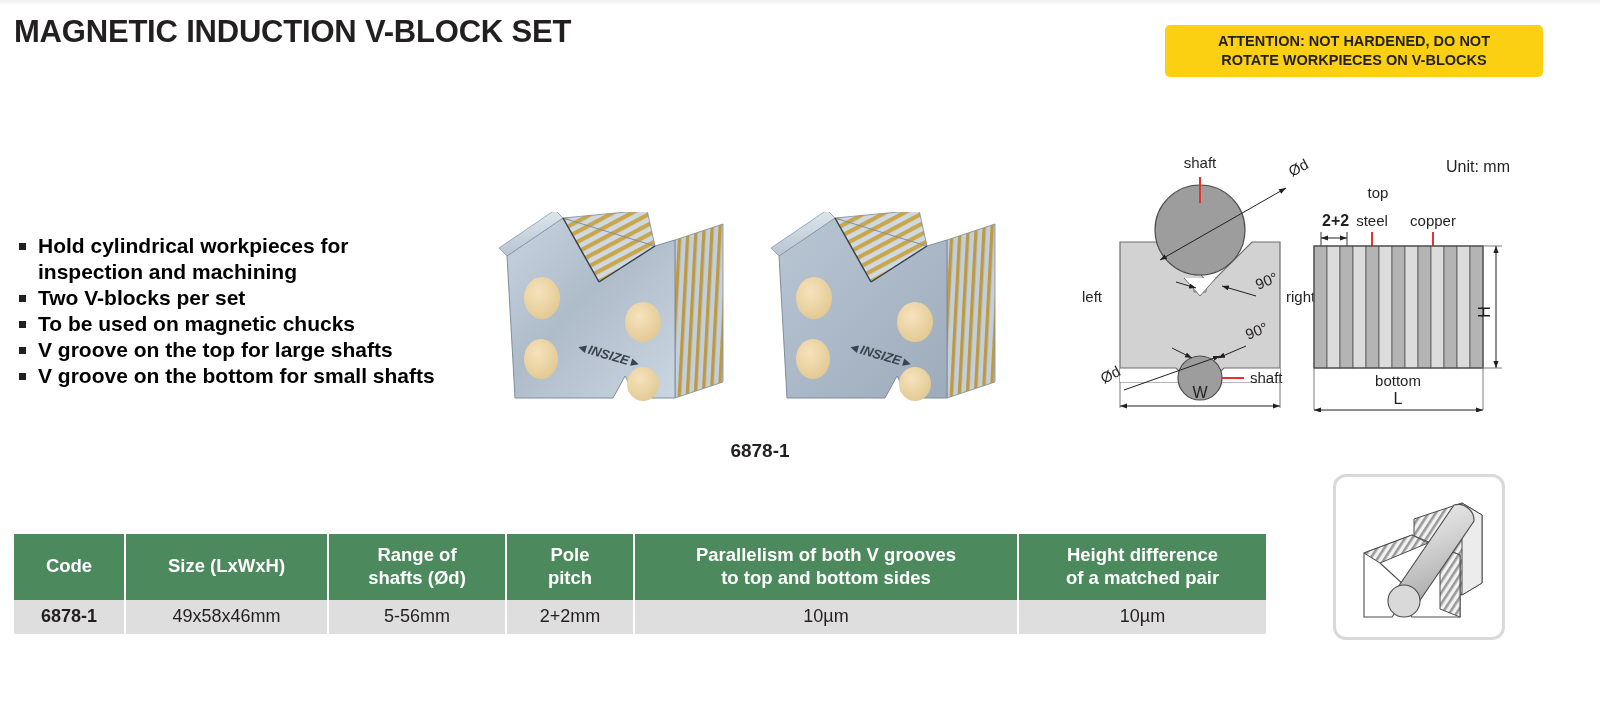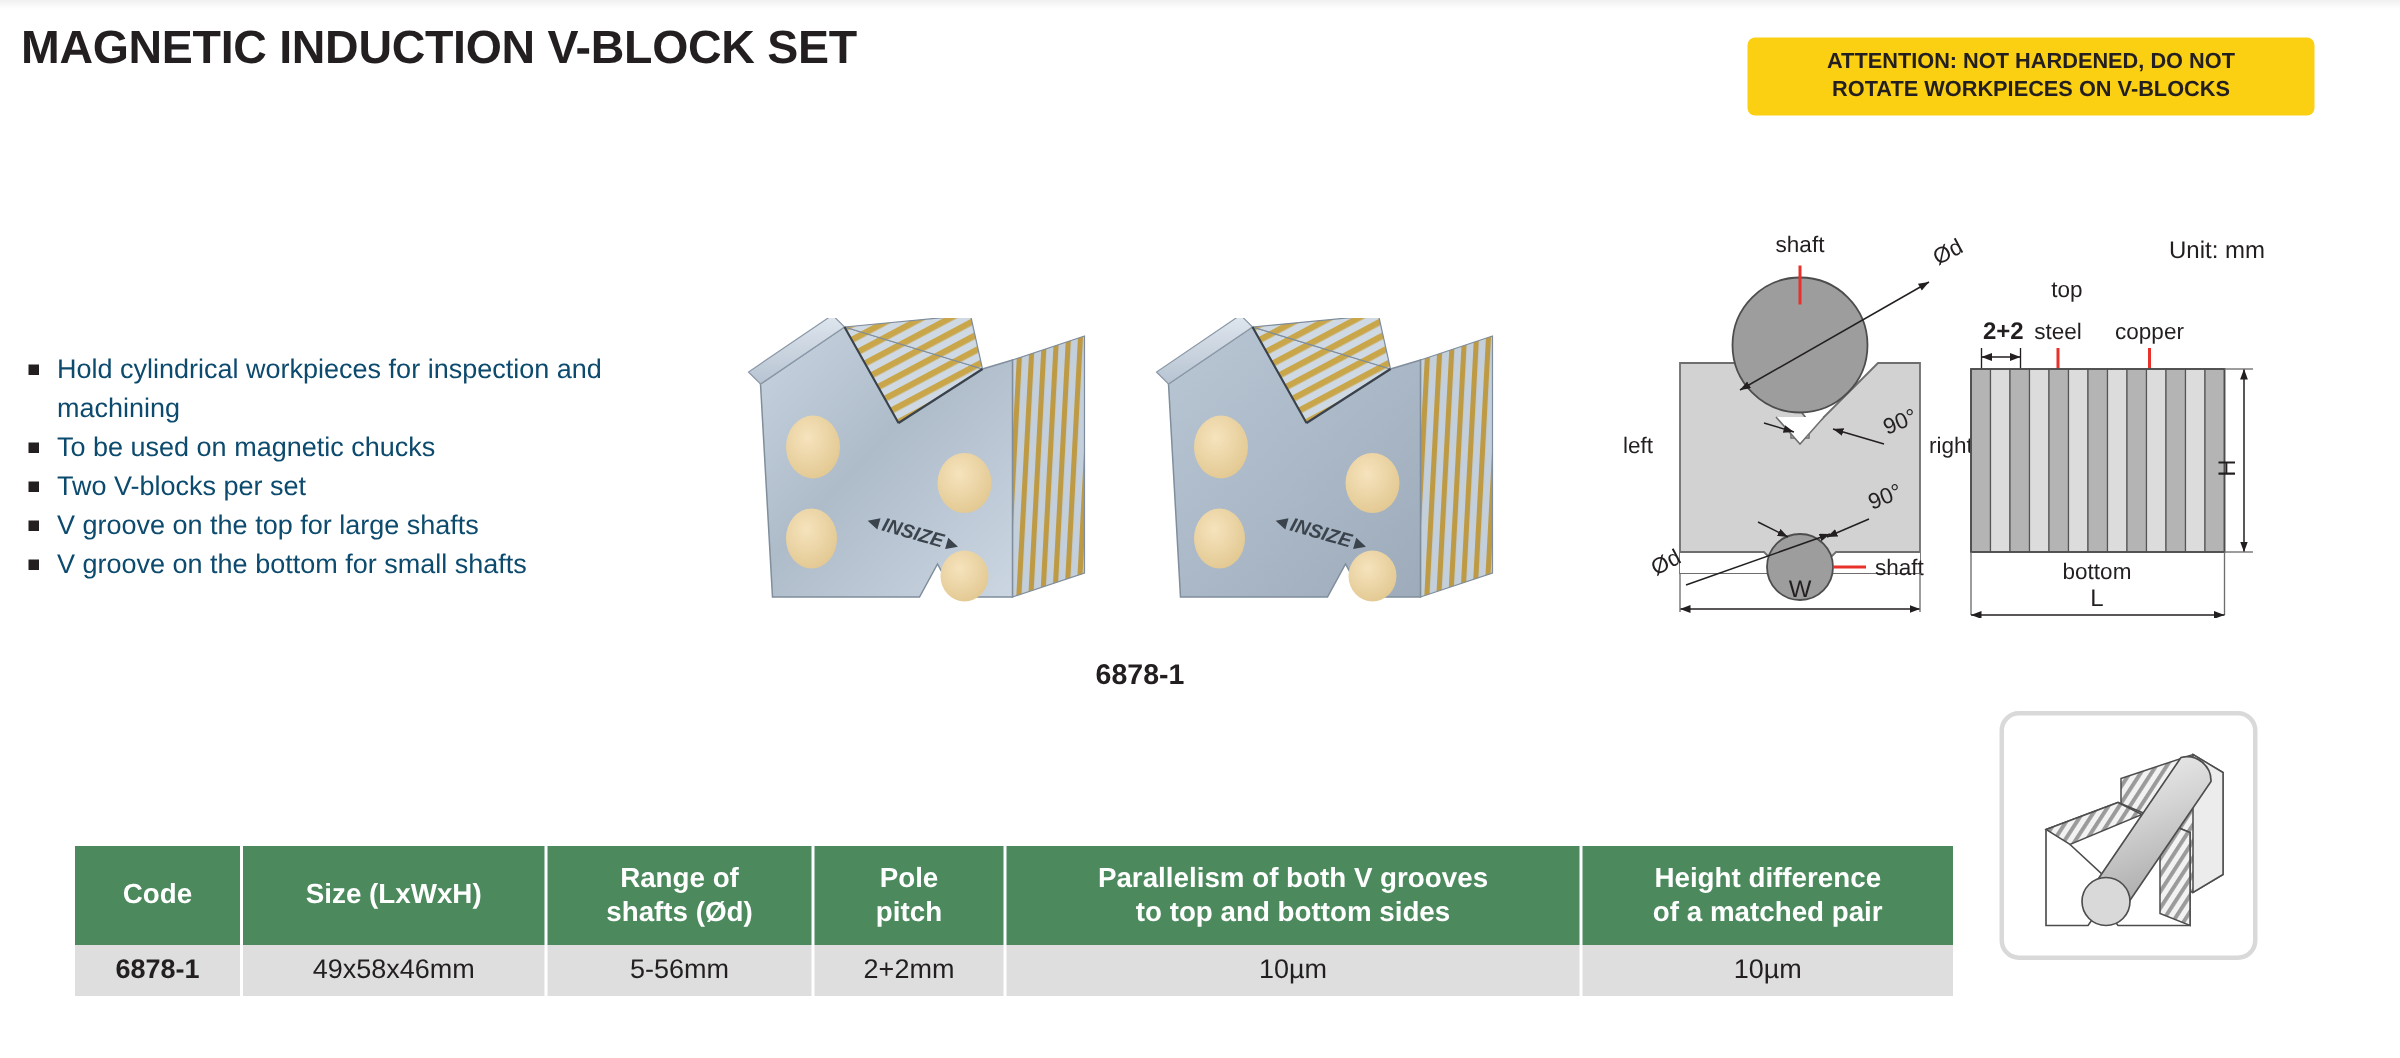--- a/index.html
+++ b/index.html
@@ -56,24 +56,25 @@
   #features {
     position: absolute;
     left: 16px; top: 233px;
     width: 430px;
     list-style: none;
     margin: 0; padding: 0;
   }
   #features li {
     position: relative;
     padding-left: 22px;
-    font-size: 18px;
+    font-size: 21px;
     line-height: 26px;
-    color: #0c4a6e;
+    color: #000000;
     margin-bottom: 0px;
+    font-weight: bold;
   }
   #features li::before {
     content: "";
     position: absolute;
     left: 3px; top: 10px;
     width: 7px; height: 7px;
     background: #231f20;
   }
 
   
@@ -106,25 +107,24 @@
     width: 172px; height: 166px;
     border: 3px solid #d9d9d9;
     border-radius: 13px;
     background: #ffffff;
     box-sizing: border-box;
   }
 
   
   #spec-table {
     position: absolute;
-    left: 14px; top: 564px;
+    left: 14px; top: 534px;
     width: 1252px;
     border-collapse: collapse;
     table-layout: fixed;
-    margin-left: 36px;
   }
   #spec-table th {
     background: #4c8a5e;
     color: #ffffff;
     font-size: 18.5px;
     font-weight: bold;
     line-height: 1.22;
     padding: 10px 4px 11px 4px;
     border-left: 2px solid #ffffff;
     border-right: 2px solid #ffffff;
@@ -158,22 +158,22 @@
 
   <div id="page-title">MAGNETIC INDUCTION V-BLOCK SET</div>
 
   <div id="attention-banner">
     <div>ATTENTION: NOT HARDENED, DO NOT</div>
     <div>ROTATE WORKPIECES ON V-BLOCKS</div>
   </div>
 
   <ul id="features">
     <li>Hold cylindrical workpieces for inspection and machining</li>
+    <li>Two V-blocks per set</li>
     <li>To be used on magnetic chucks</li>
-    <li>Two V-blocks per set</li>
     <li>V groove on the top for large shafts</li>
     <li>V groove on the bottom for small shafts</li>
   </ul>
 
   <div id="product-photo">
     <svg width="530" height="215" viewBox="0 0 530 215" xmlns="http://www.w3.org/2000/svg">
       <defs>
         <linearGradient id="steelFace" x1="0" y1="0" x2="1" y2="1">
           <stop offset="0%" stop-color="#c8d4e0"></stop>
           <stop offset="45%" stop-color="#aebbc9"></stop>

